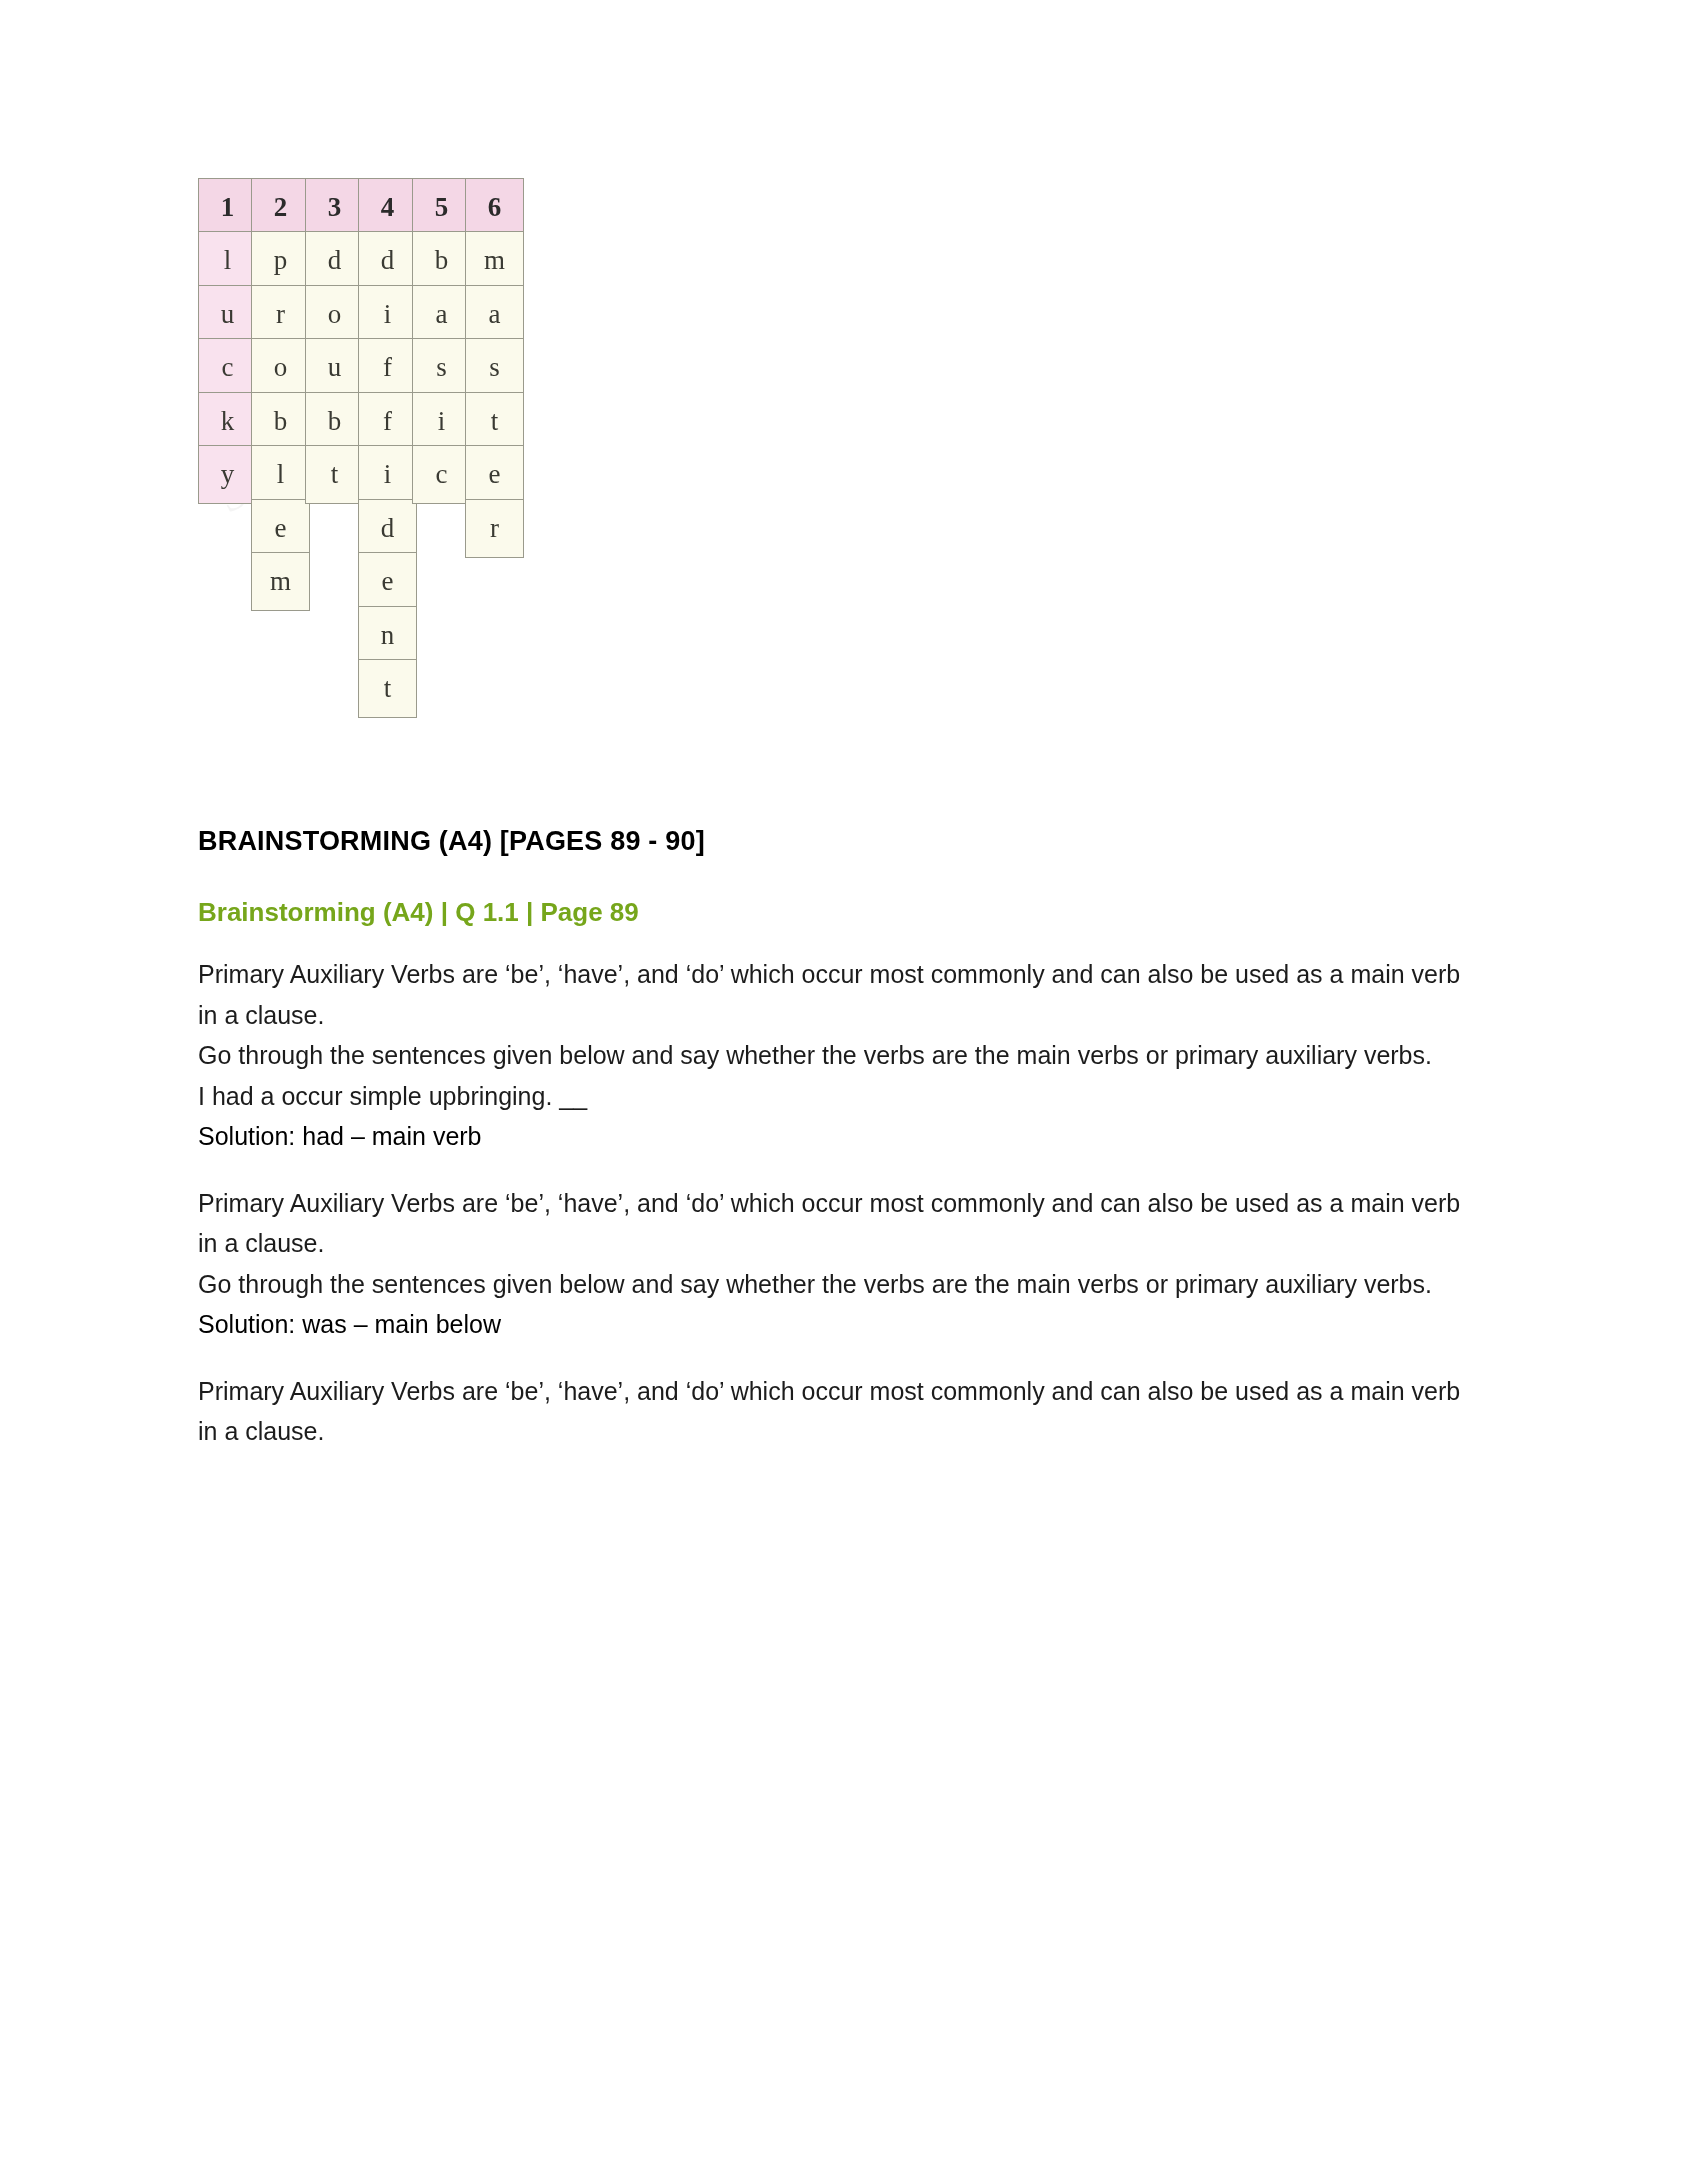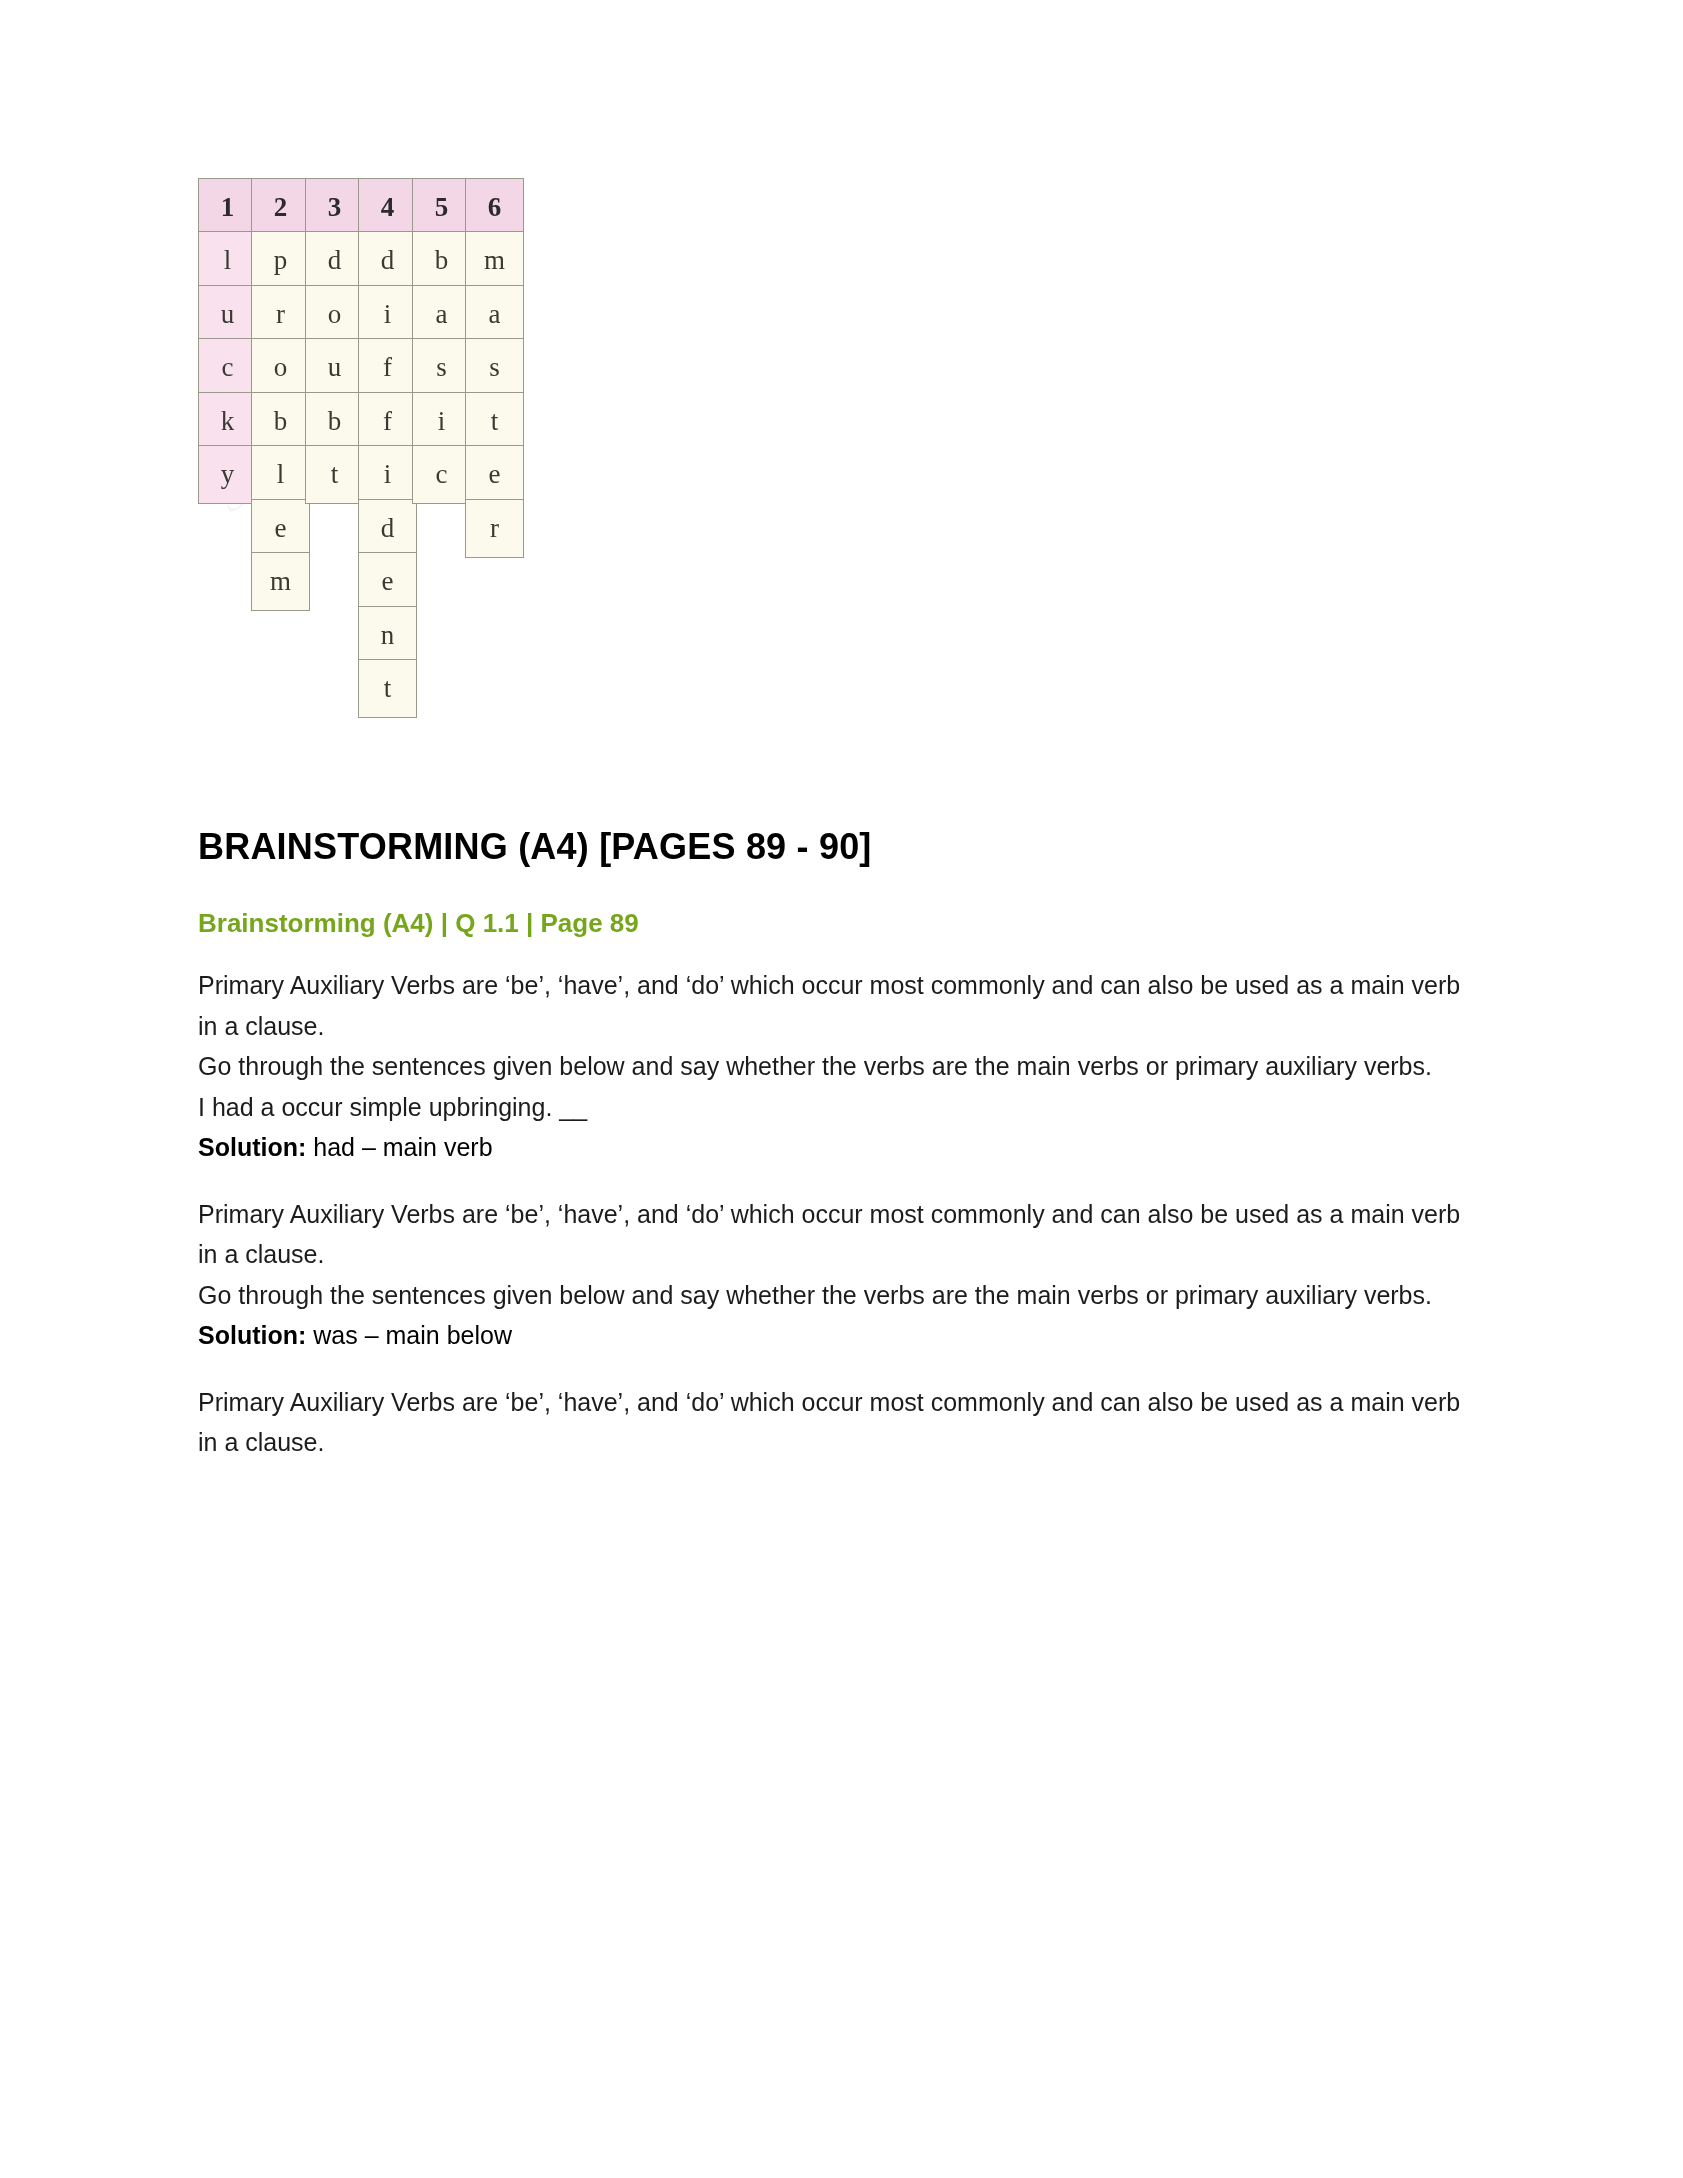--- a/index.html
+++ b/index.html
@@ -71,21 +71,21 @@
     transform: rotate(-28deg);
     font-family: "Liberation Serif", serif;
     font-size: 46px;
     color: #999;
     pointer-events: none;
     white-space: nowrap;
   }
 
   
   .section-title {
-    font-size: 36px;
+    font-size: 27px;
     font-weight: bold;
     margin: 34px 0 0 0;
     letter-spacing: 0.2px;
   }
   .qhead {
     color: #76a61b;
     font-size: 26px;
     font-weight: bold;
     margin: 40px 0 0 0;
   }
@@ -96,21 +96,21 @@
     color: #1c1c1c;
   }
   p.body.tight {
     margin-top: 0;
   }
   .sol {
     font-size: 25px;
     line-height: 1.62;
     margin: 0;
   }
-  .sol b { font-weight: bold; }
+  .sol b { font-weight: normal; }
 </style>
 </head>
 <body>
 
 <div class="page">
   <div class="content">
 
     <div class="grid-wrap">
       <div class="watermark">Shaalaa.com</div>
 

